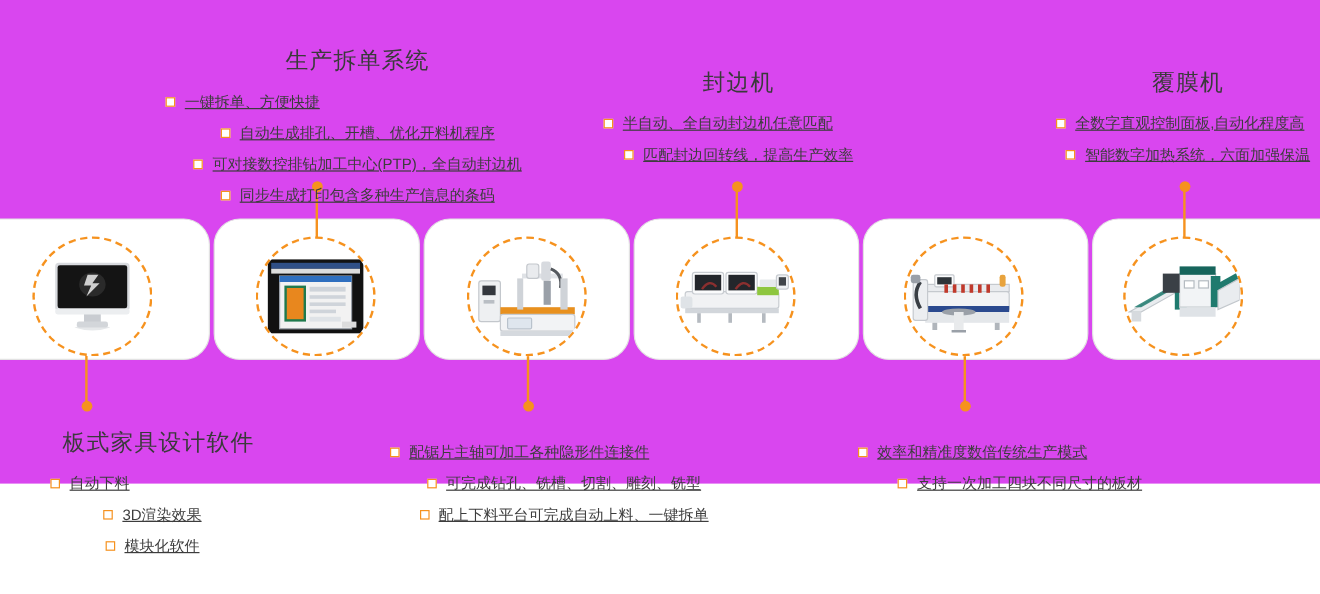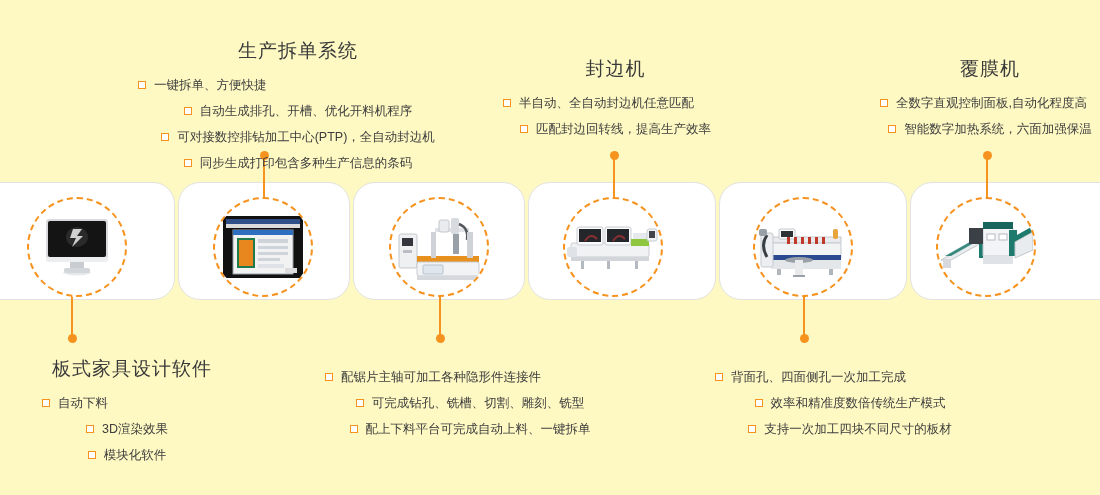--- a/index.html
+++ b/index.html
@@ -2,21 +2,21 @@
 <html><head>
 <meta charset="utf-8">
 <style>
   * { box-sizing: border-box; margin: 0; padding: 0; }
   html, body {
     width: 1100px; height: 495px;
     background: #ffffff;
     font-family: "Liberation Sans", "DejaVu Sans", sans-serif;
     overflow: hidden;
   }
-  #stage { position: relative; width: 1100px; height: 495px; background:#fef9c3; }
+  #stage { position: relative; width: 1100px; height: 403px; background:#d946ef; }
 
   
   .card {
     position: absolute;
     border: 1px solid #e2e2e2;
     border-radius: 22px;
     background: #ffffff;
   }
 
   
@@ -55,21 +55,21 @@
     line-height: 24px; white-space: nowrap;
   }
   .bullet + .bullet { margin-top: 2px; justify-content: center; }
   .bullet-mark {
     flex: 0 0 auto;
     width: 8px; height: 8px;
     border: 1px solid #f6921e;
     margin-right: 8px; margin-top: 8px;
     background: #fff;
   }
-  .bullet-text { display:block; }
+  .bullet-text { display:block;text-decoration:underline; }
 </style>
 </head>
 <body>
 
 <div id="stage">
 
   <div class="card" style="left:-40px; top:182px; width:215px; height:118px;"></div>
   <div class="card" style="left:178px; top:182px; width:172px; height:118px;"></div>
   <div class="card" style="left:353px; top:182px; width:172px; height:118px;"></div>
   <div class="card" style="left:528px; top:182px; width:188px; height:118px;"></div>
@@ -304,24 +304,20 @@
         <span class="bullet-mark"></span>
         <span class="bullet-text">配上下料平台可完成自动上料、一键拆单</span>
       </div>
     </div>
   </div>
 
   <div class="block" style="left:715px; top:356px; width:270px;">
     <div class="bullets">
       <div class="bullet">
         <span class="bullet-mark"></span>
-        <span class="bullet-text">背面孔、四面侧孔一次加工完成</span>
-      </div>
-      <div class="bullet">
-        <span class="bullet-mark"></span>
         <span class="bullet-text">效率和精准度数倍传统生产模式</span>
       </div>
       <div class="bullet">
         <span class="bullet-mark"></span>
         <span class="bullet-text">支持一次加工四块不同尺寸的板材</span>
       </div>
     </div>
   </div>
 
 </div>

